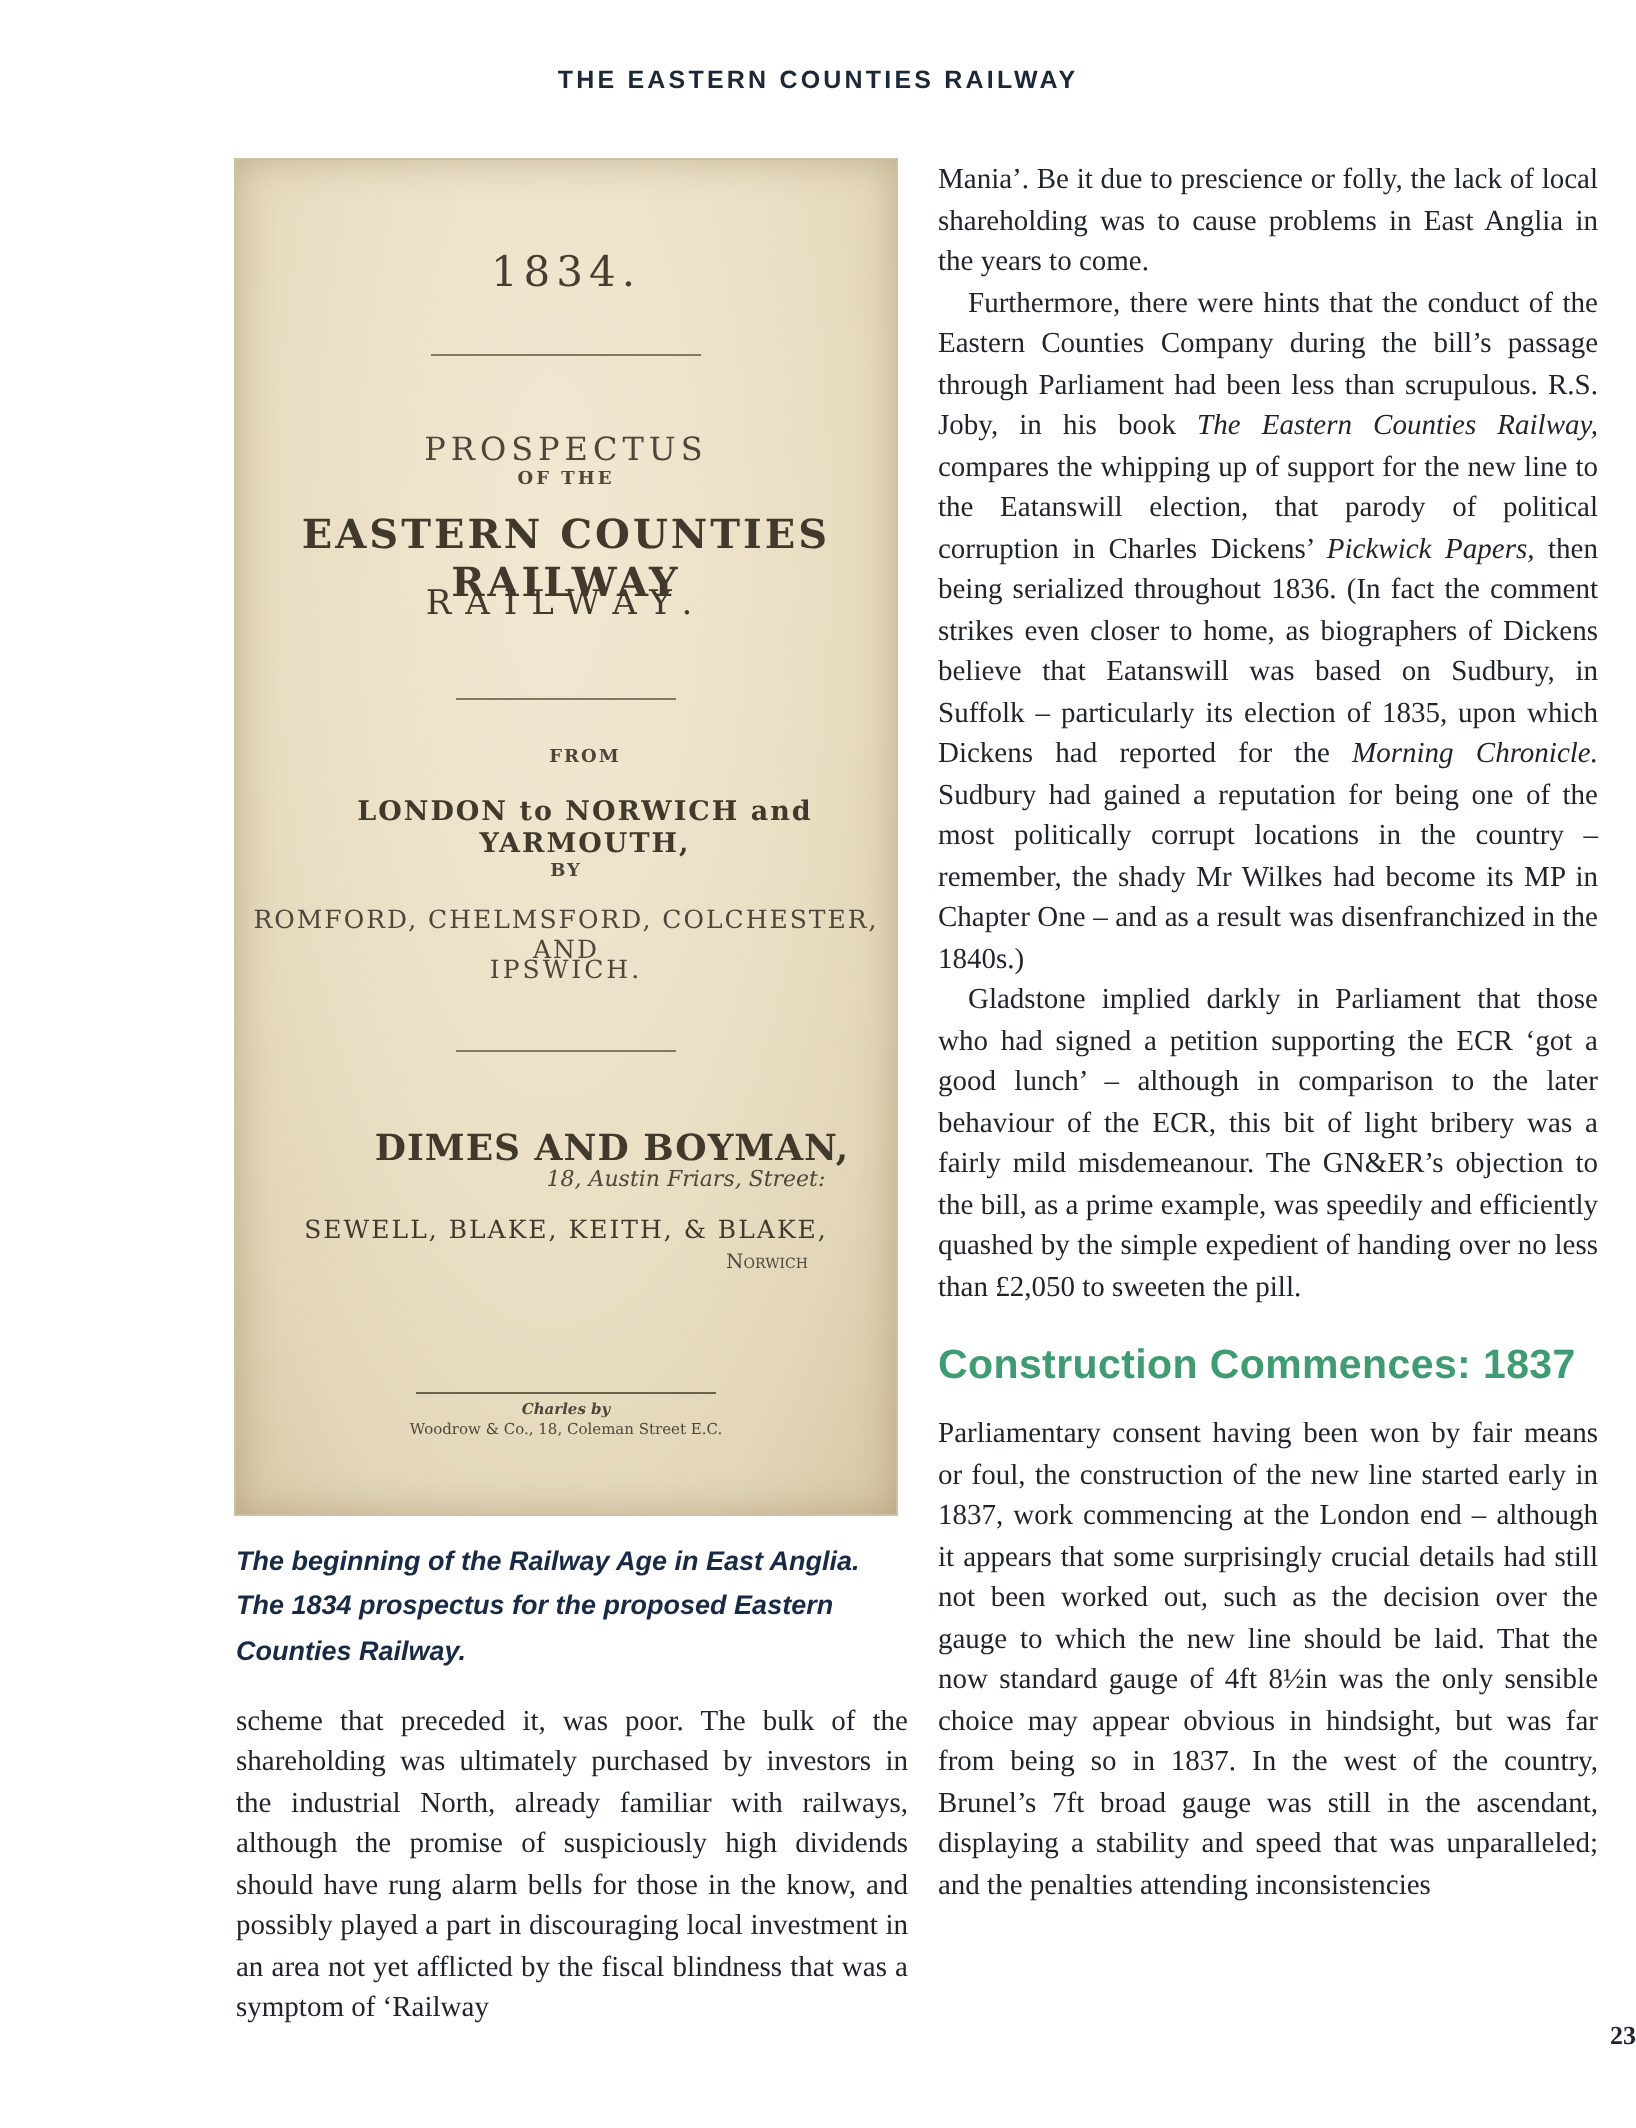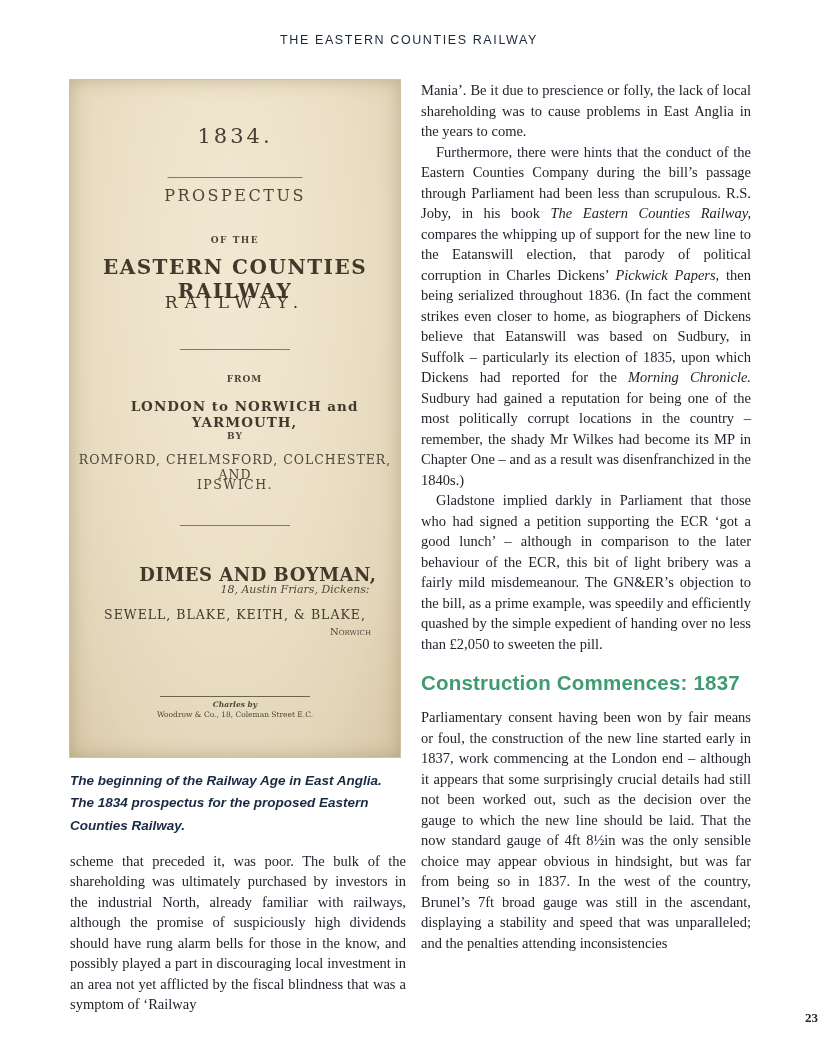--- a/index.html
+++ b/index.html
@@ -12,63 +12,63 @@
     background: #ffffff;
     overflow: hidden;
     font-family: "Liberation Serif", serif;
     color: #20242c;
   }
   .running-head {
     padding-top: 33px;
     text-align: center;
     font-family: "Liberation Sans", sans-serif;
     font-size: 12.5px;
-    font-weight: 400;
+    font-weight: 700;
     letter-spacing: 1.6px;
     color: #1b2838;
   }
   .columns {
     display: flex;
     gap: 15px;
     padding: 0 68px 0 70px;
     margin-top: 33px;
   }
-  .col-left { width: 336px; flex: none; }
+  .col-left { width: 336px; flex: none; margin-left: 48px; }
   .col-right { width: 330px; flex: none; }
 
   
   .paper {
     position: relative;
     width: 330px;
     height: 677px;
     background:
       radial-gradient(ellipse at 48% 28%, #f2e8d2 0%, #ebe0c6 48%, #e2d5b8 78%, #d5c6a4 100%);
     box-shadow: inset 0 0 18px rgba(120,100,60,.35), 0 0 0 1px #cfc2a4;
     font-family: "DejaVu Serif", serif;
     color: #4e463a;
   }
   .p-line { position: absolute; width: 100%; text-align: center; }
   .p-rule { position: absolute; left: 50%; transform: translateX(-50%); border-top: 1px solid #84795f; }
   .p-year      { top: 44px;  font-size: 21px; letter-spacing: 3px; color: #473e31; }
   .p-rule1     { top: 97px;  width: 135px; }
-  .p-title     { top: 106px; font-size: 16px; letter-spacing: 2.5px; }
+  .p-title     { top: 135px; font-size: 16px; letter-spacing: 2.5px; }
   .p-ofthe     { top: 155px; font-size: 9px;  font-weight: bold; letter-spacing: 1.5px; }
   .p-company1  { top: 175px; font-size: 20px; font-weight: bold; letter-spacing: 1.5px; color: #42392d; }
   .p-company2  { top: 212px; font-size: 17px; letter-spacing: 7px; color: #42392d; }
   .p-rule2     { top: 269px; width: 110px; }
   .p-from      { top: 294px; font-size: 9px;  font-weight: bold; letter-spacing: 1px; padding-left: 19px; }
   .p-route     { top: 318px; font-size: 13.5px; font-weight: bold; letter-spacing: 1px; color: #42392d; padding-left: 19px; }
   .p-by        { top: 351px; font-size: 9px;  font-weight: bold; letter-spacing: 1px; }
   .p-via1      { top: 372px; font-size: 12.5px; letter-spacing: 1px; }
   .p-via2      { top: 397px; font-size: 12.5px; letter-spacing: 1.5px; }
   .p-rule3     { top: 445px; width: 110px; }
   .p-agent1n   { top: 484px; font-size: 18px; font-weight: bold; letter-spacing: .5px; padding-left: 46px; color: #42392d; }
   .p-agent1a   { top: 503px; font-size: 11px; font-style: italic; padding-left: 120px; }
   .p-agent2n   { top: 527px; font-size: 12.5px; letter-spacing: 1px; color: #42392d; }
-  .p-agent2p   { top: 546px; font-size: 10px; font-variant: small-caps; text-align: right; padding-right: 29px; }
+  .p-agent2p   { top: 546px; font-size: 10px; font-variant: small-caps; text-align: right; padding-right: 44px; }
   .p-rule4     { top: 616px; width: 150px; border-top-color: #6d634c; }
   .p-rep1      { top: 620px; font-size: 7.5px; font-weight: bold; font-style: italic; }
   .p-rep2      { top: 630px; font-size: 7.5px; }
 
   .fig-caption {
     margin-top: 13px;
     font-family: "Liberation Sans", sans-serif;
     font-style: italic;
     font-weight: bold;
     font-size: 13.5px;
@@ -126,21 +126,21 @@
           <div class="p-line p-company1">EASTERN COUNTIES RAILWAY</div>
           <div class="p-line p-company2">RAILWAY.</div>
           <div class="p-rule p-rule2"></div>
           <div class="p-line p-from">FROM</div>
           <div class="p-line p-route">LONDON to NORWICH and YARMOUTH,</div>
           <div class="p-line p-by">BY</div>
           <div class="p-line p-via1">ROMFORD, CHELMSFORD, COLCHESTER, AND</div>
           <div class="p-line p-via2">IPSWICH.</div>
           <div class="p-rule p-rule3"></div>
           <div class="p-line p-agent1n">DIMES AND BOYMAN,</div>
-          <div class="p-line p-agent1a">18, Austin Friars, Dickens:</div>
+          <div class="p-line p-agent1a">18, Austin Friars, Street:</div>
           <div class="p-line p-agent2n">SEWELL, BLAKE, KEITH, &amp; BLAKE,</div>
           <div class="p-line p-agent2p">Norwich</div>
           <div class="p-rule p-rule4"></div>
           <div class="p-line p-rep1">Charles by</div>
           <div class="p-line p-rep2">Woodrow &amp; Co., 18, Coleman Street E.C.</div>
         </div>
         <figcaption class="fig-caption">The beginning of the Railway Age in East Anglia. The 1834 prospectus for the proposed Eastern Counties Railway.</figcaption>
       </figure>
 
       <p class="body-para">scheme that preceded it, was poor. The bulk of the shareholding was ultimately purchased by investors in the industrial North, already familiar with railways, although the promise of suspiciously high dividends should have rung alarm bells for those in the know, and possibly played a part in discouraging local investment in an area not yet afflicted by the fiscal blindness that was a symptom of ‘Railway</p>

